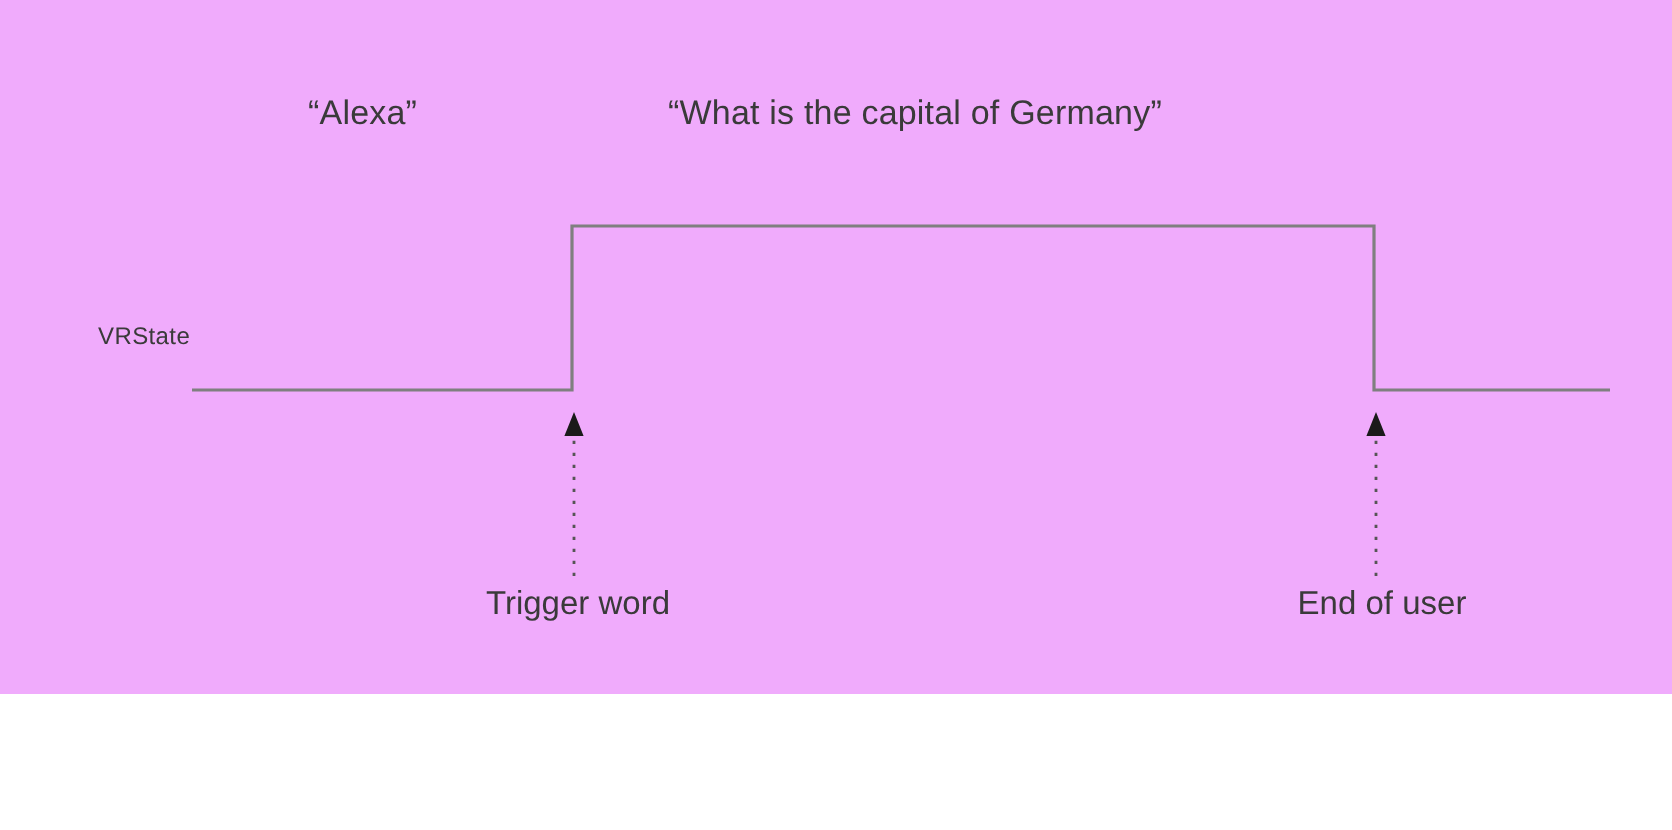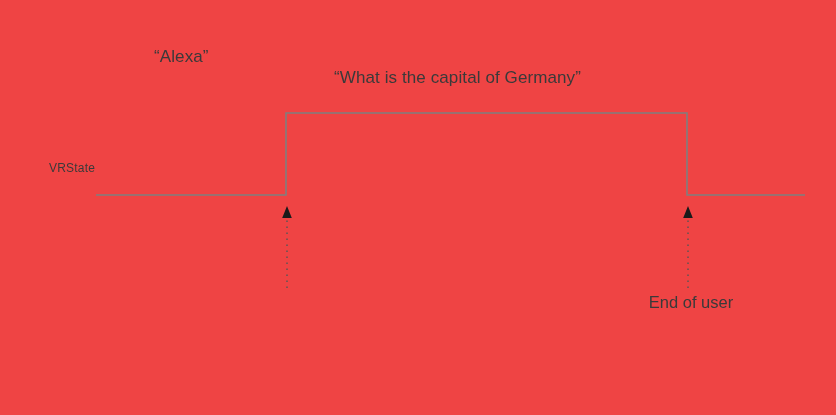--- a/index.html
+++ b/index.html
@@ -8,22 +8,22 @@
     padding: 0;
     background: #ffffff;
   }
   body {
     font-family: "Liberation Sans", sans-serif;
     -webkit-font-smoothing: antialiased;
   }
   #canvas {
     position: relative;
     width: 836px;
-    height: 415px;
-    background: #ef4444;
+    height: 347px;
+    background: #f0abfc;
     overflow: hidden;
   }
   .diagram-svg {
     position: absolute;
     left: 0;
     top: 0;
     width: 836px;
     height: 415px;
     display: block;
   }
@@ -44,21 +44,21 @@
   .event-label {
     font-size: 16.5px;
     text-align: center;
     line-height: 1.32;
     white-space: normal;
   }
   .event-label .line2 { display: block; }
 
   
   #label-alexa      { left: 154px; top: 47px; }
-  #label-question   { left: 334px; top: 47px; margin-top: 21px; }
+  #label-question   { left: 334px; top: 47px; }
   #label-vrstate    { left: 49px;  top: 161px; }
   #label-trigger    { left: 206px; top: 292px; width: 166px; }
   #label-end        { left: 608px; top: 292px; width: 166px; }
 </style>
 </head>
 <body>
 
 <div id="canvas">
 
   <svg class="diagram-svg" viewBox="0 0 836 415">
@@ -76,19 +76,20 @@
     </g>
   </svg>
 
   <div id="label-alexa" class="txt utterance-label">“Alexa”</div>
 
   <div id="label-question" class="txt utterance-label">“What is the capital of Germany”</div>
 
   <div id="label-vrstate" class="txt signal-name">VRState</div>
 
   <div id="label-trigger" class="txt event-label">
+    <span>Trigger word</span>
   </div>
 
   <div id="label-end" class="txt event-label">
     <span>End of user</span>
   </div>
 
 </div>
 
 </body></html>

